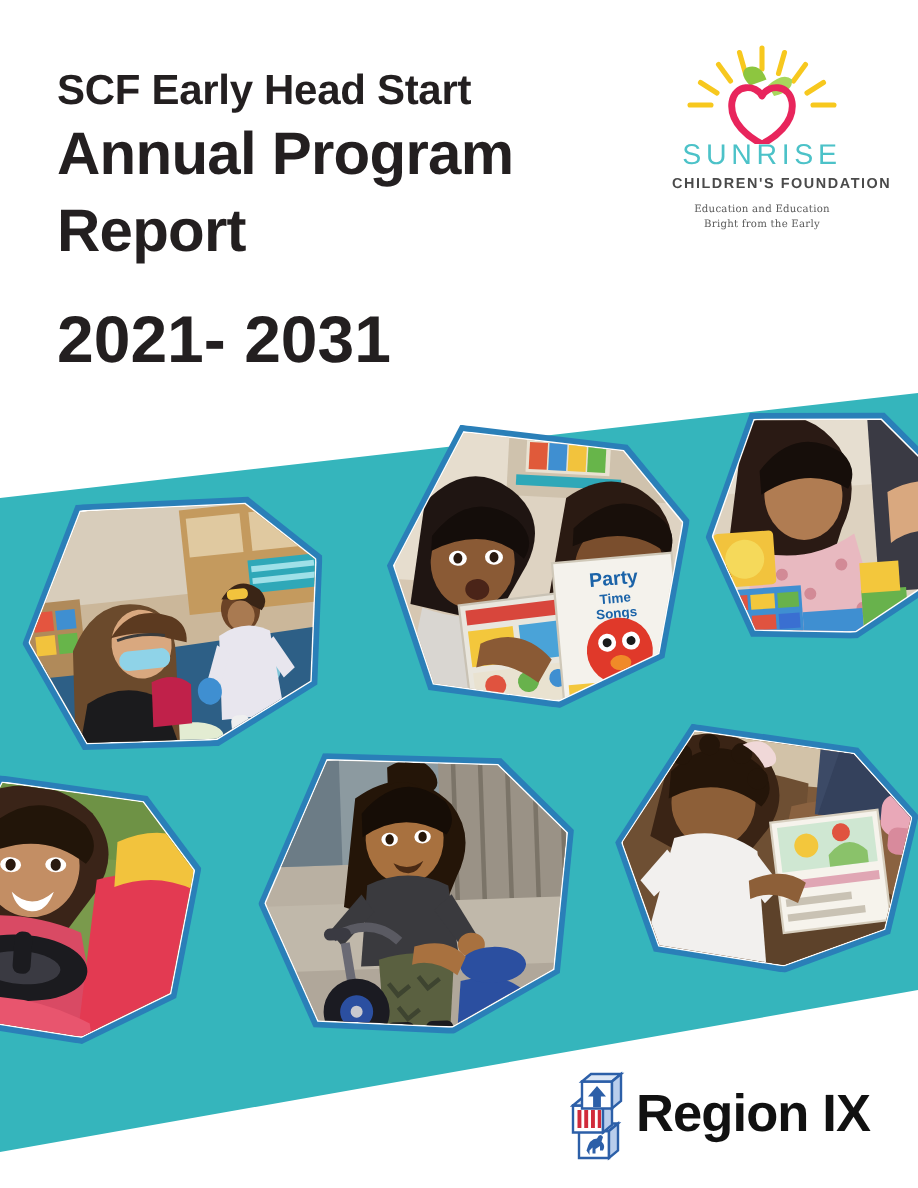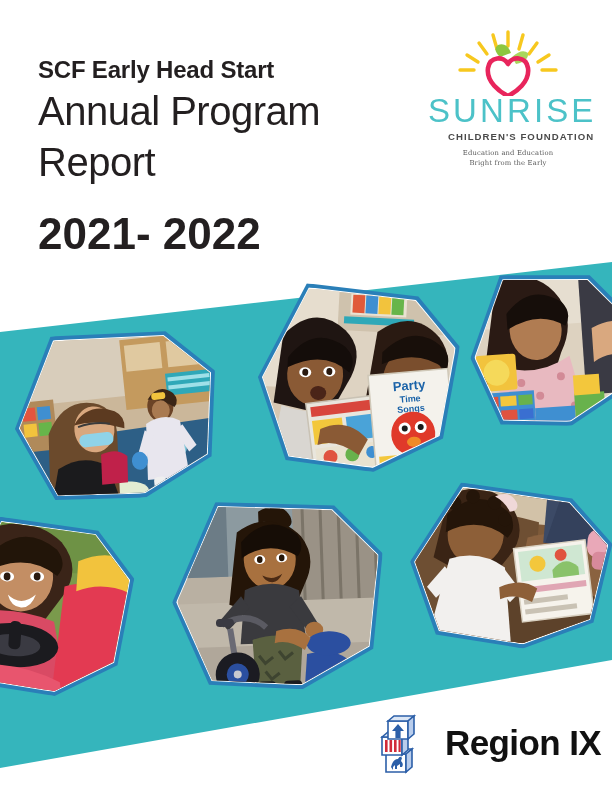--- a/index.html
+++ b/index.html
@@ -30,31 +30,31 @@
     width: 612px;
     height: 270px;
   }
   .title-block {
     position: absolute;
     left: 38px;
     top: 44px;
     width: 390px;
   }
   .eyebrow {
-    font-size: 24px;
+    font-size: 28px;
     font-weight: 700;
     color: #231f20;
     letter-spacing: -0.2px;
     line-height: 1.15;
-    margin: 12px 0 2px 0;
+    margin: 0 0 2px 0;
     white-space: nowrap;
   }
   .main-title {
     font-size: 40px;
-    font-weight: 400;
+    font-weight: 700;
     color: #231f20;
     letter-spacing: -0.5px;
     line-height: 1.28;
     margin: 0;
   }
   .year {
     font-size: 44px;
     font-weight: 700;
     color: #231f20;
     letter-spacing: 0px;
@@ -70,21 +70,21 @@
     width: 160px;
     text-align: center;
   }
   .logo-mark {
     width: 140px;
     height: 66px;
     margin: 0 auto;
     display: block;
   }
   .logo-word {
-    font-size: 33px;
+    font-size: 19px;
     font-weight: 400;
     letter-spacing: 3.1px;
     color: #4cc2c8;
     line-height: 1;
     margin-top: -2px;
     white-space: nowrap;
   }
   .logo-sub {
     font-size: 9.6px;
     font-weight: 700;
@@ -136,21 +136,21 @@
   }
   .photo .img > svg { display: block; }
 
   
   .region {
     position: absolute;
     left: 380px;
     top: 710px;
     display: flex;
     align-items: center;
-    gap: 23px;
+    gap: 2px;
   }
   .region-blocks { width: 42px; height: 64px; display: block; }
   .region-text {
     font-size: 35px;
     font-weight: 700;
     color: #111111;
     letter-spacing: -0.6px;
     line-height: 1;
     white-space: nowrap;
   }
@@ -416,21 +416,21 @@
         <rect x="176" y="52" width="24" height="18" rx="6" fill="#d88a9c"></rect>
       </svg>
     </div>
   </div>
 
   <div class="header">
 
     <div class="title-block">
       <div class="eyebrow">SCF Early Head Start</div>
       <div class="main-title">Annual Program Report</div>
-      <div class="year">2021- 2022</div>
+      <div class="year">2021- 2031</div>
     </div>
 
     <div class="logo">
       <svg class="logo-mark" viewBox="0 0 140 66">
         <g stroke="#f7c81e" stroke-width="3.4" stroke-linecap="round">
           <line x1="70" y1="2" x2="70" y2="16"></line>
           <line x1="55" y1="5" x2="59" y2="19"></line>
           <line x1="85" y1="5" x2="81" y2="19"></line>
           <line x1="41" y1="13" x2="49" y2="24"></line>
           <line x1="99" y1="13" x2="91" y2="24"></line>

